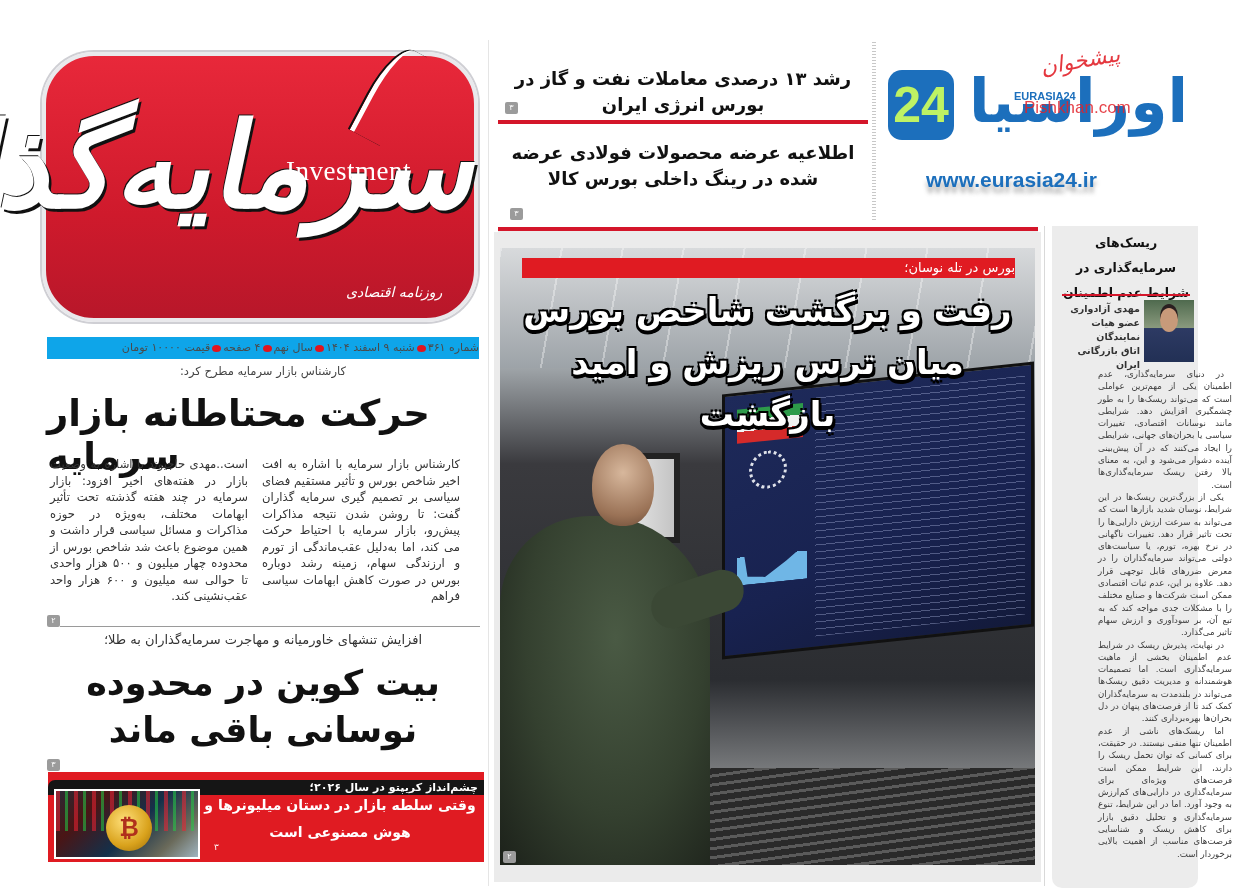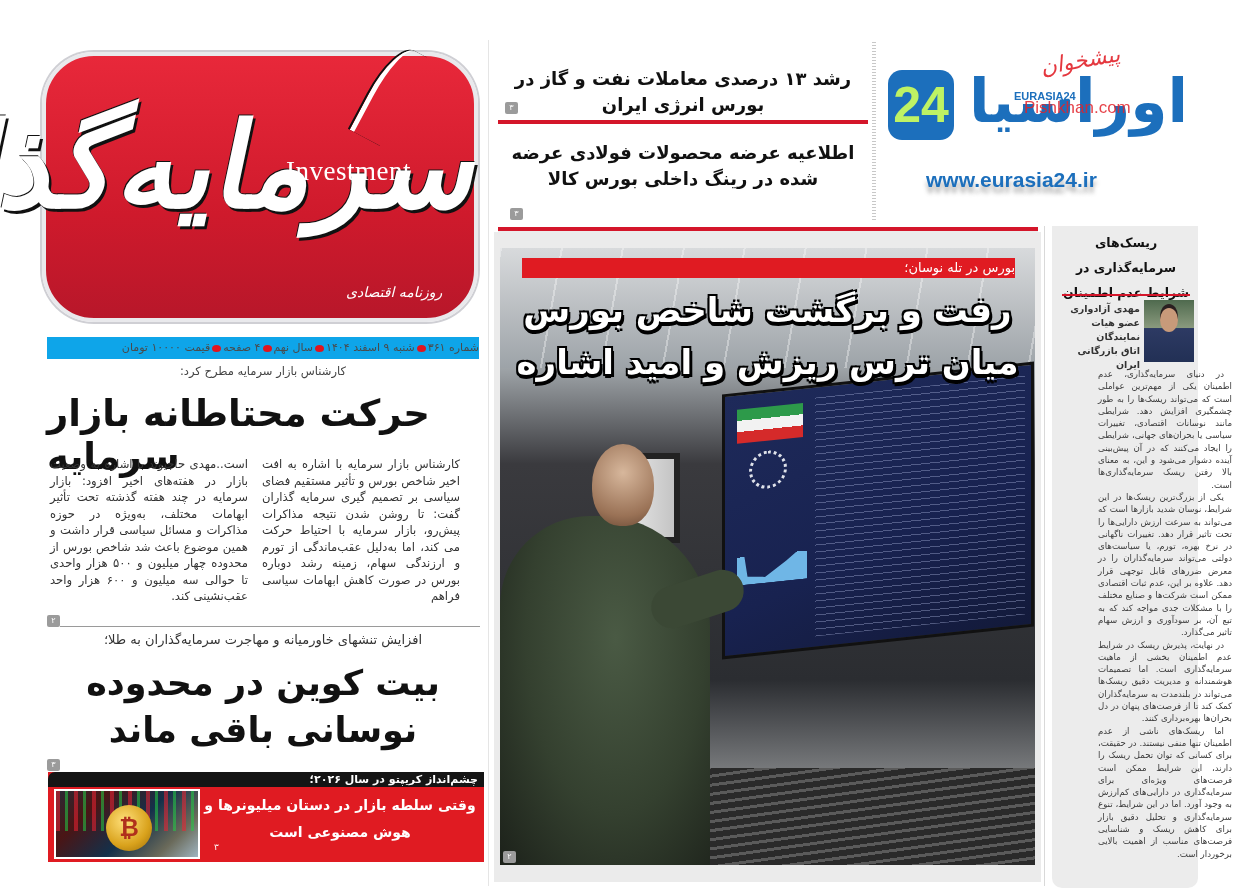--- a/index.html
+++ b/index.html
@@ -60,21 +60,21 @@
   
   .kicker-2 { position: absolute; left: 47px; top: 632px; width: 432px; text-align: center; font-size: 13px; color: #333; direction: rtl; }
   .headline-2 {
     position: absolute; left: 47px; top: 660px; width: 432px; text-align: center;
     font-size: 35px; font-weight: bold; line-height: 47px; color: #111; direction: rtl;
   }
 
   
   .crypto-box { position: absolute; left: 48px; top: 772px; width: 436px; height: 90px; background: #e01b22; }
   .crypto-kicker {
-    position: absolute; left: 0; top: 0; width: 100%; height: 15px; background: #151515;
+    position: absolute; left: 0; top: 8px; width: 100%; height: 15px; background: #151515;
     color: #fff; font-size: 11px; font-weight: bold; line-height: 15px; padding-right: 6px;
     direction: rtl; text-align: right; border-radius: 7px 0 0 0;
   }
   .crypto-thumb {
     position: absolute; left: 6px; top: 17px; width: 146px; height: 70px; border: 2px solid #fff;
     background: linear-gradient(135deg, #2a2a35 0%, #4a1515 25%, #14304a 55%, #6a6a5a 80%, #9fb4c0 100%);
     overflow: hidden;
   }
   .crypto-thumb .candles { position: absolute; left: 0; top: 0; right: 0; height: 40px;
     background: repeating-linear-gradient(90deg, #e23 0 4px, transparent 4px 9px, #2c4 9px 12px, transparent 12px 18px); opacity: .55; }
@@ -235,21 +235,21 @@
     <div class="emblem"></div>
     <div class="chart"></div>
     <div class="rows"></div>
   </div>
   <div class="floor"></div>
   <div class="man-body"></div>
   <div class="man-arm"></div>
   <div class="man-head"></div>
 </div>
 <div class="photo-kicker">بورس در تله نوسان؛</div>
-<div class="photo-headline">رفت و برگشت شاخص بورس میان ترس ریزش و امید اشاره</div>
+<div class="photo-headline">رفت و برگشت شاخص بورس میان ترس ریزش و امید بازگشت</div>
 <div class="page-tag photo-page-tag">۲</div>
 
 <div class="right-divider"></div>
 <div class="opinion">
   <div class="opinion-title">ریسک‌های سرمایه‌گذاری در شرایط عدم اطمینان</div>
   <div class="opinion-rule"></div>
   <div class="author-photo">
       <div class="face"></div>
     </div>
   <div class="author-meta">

